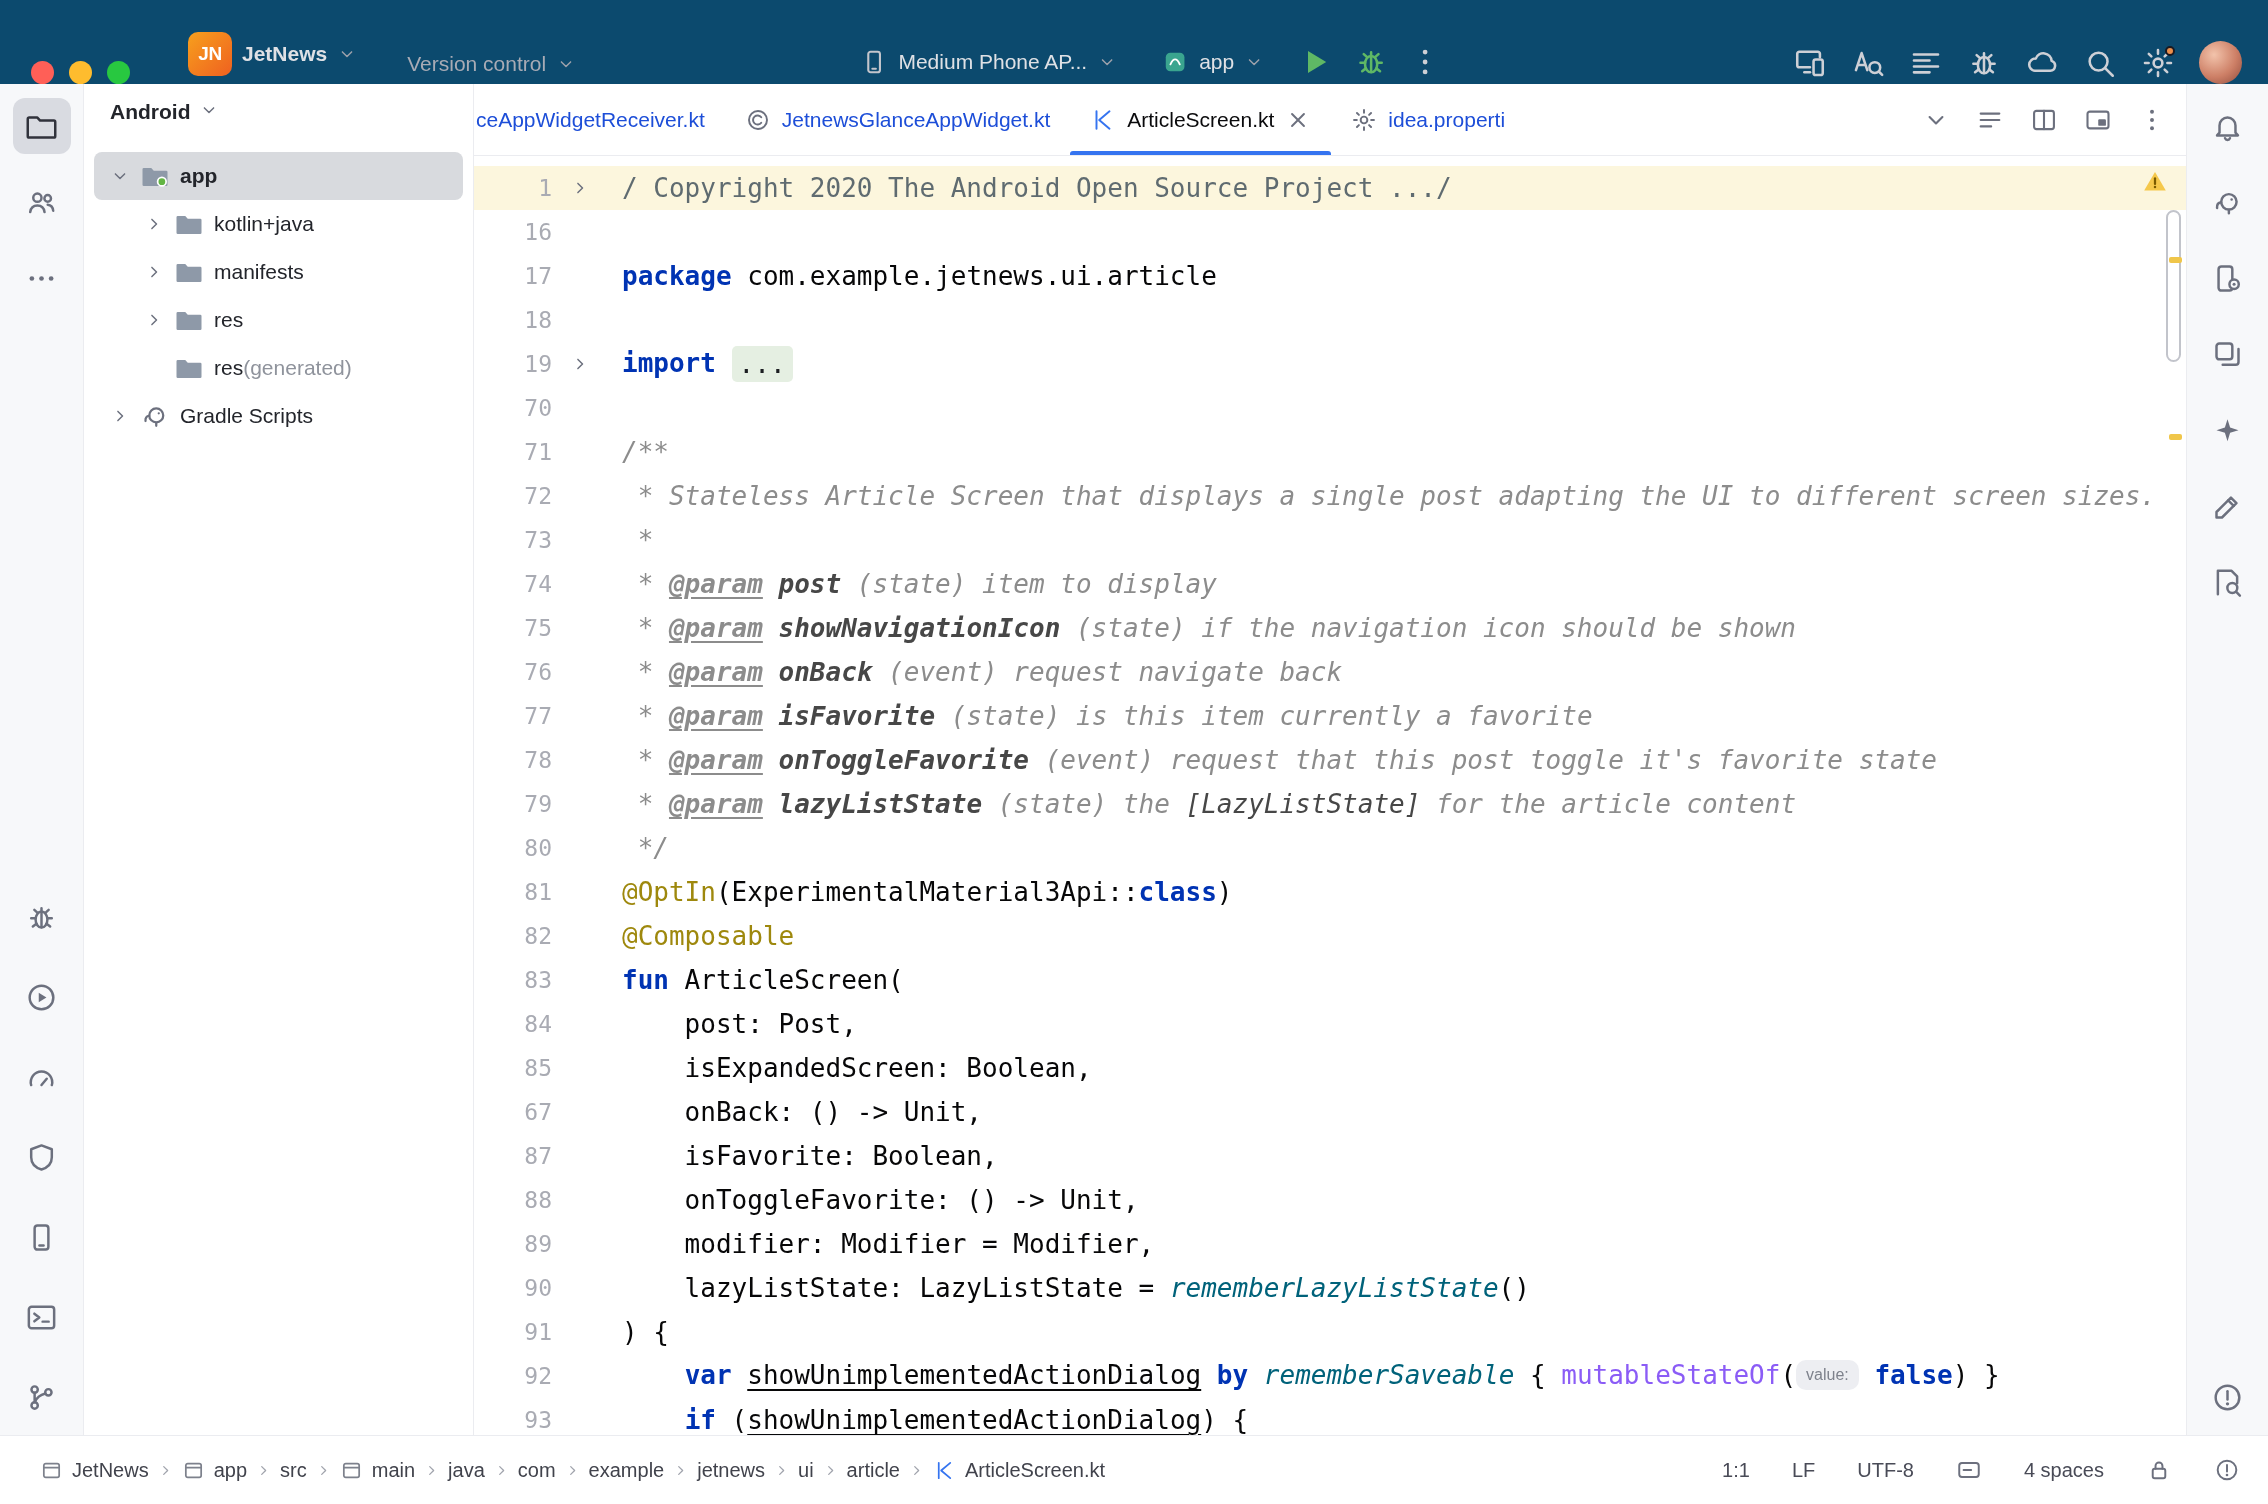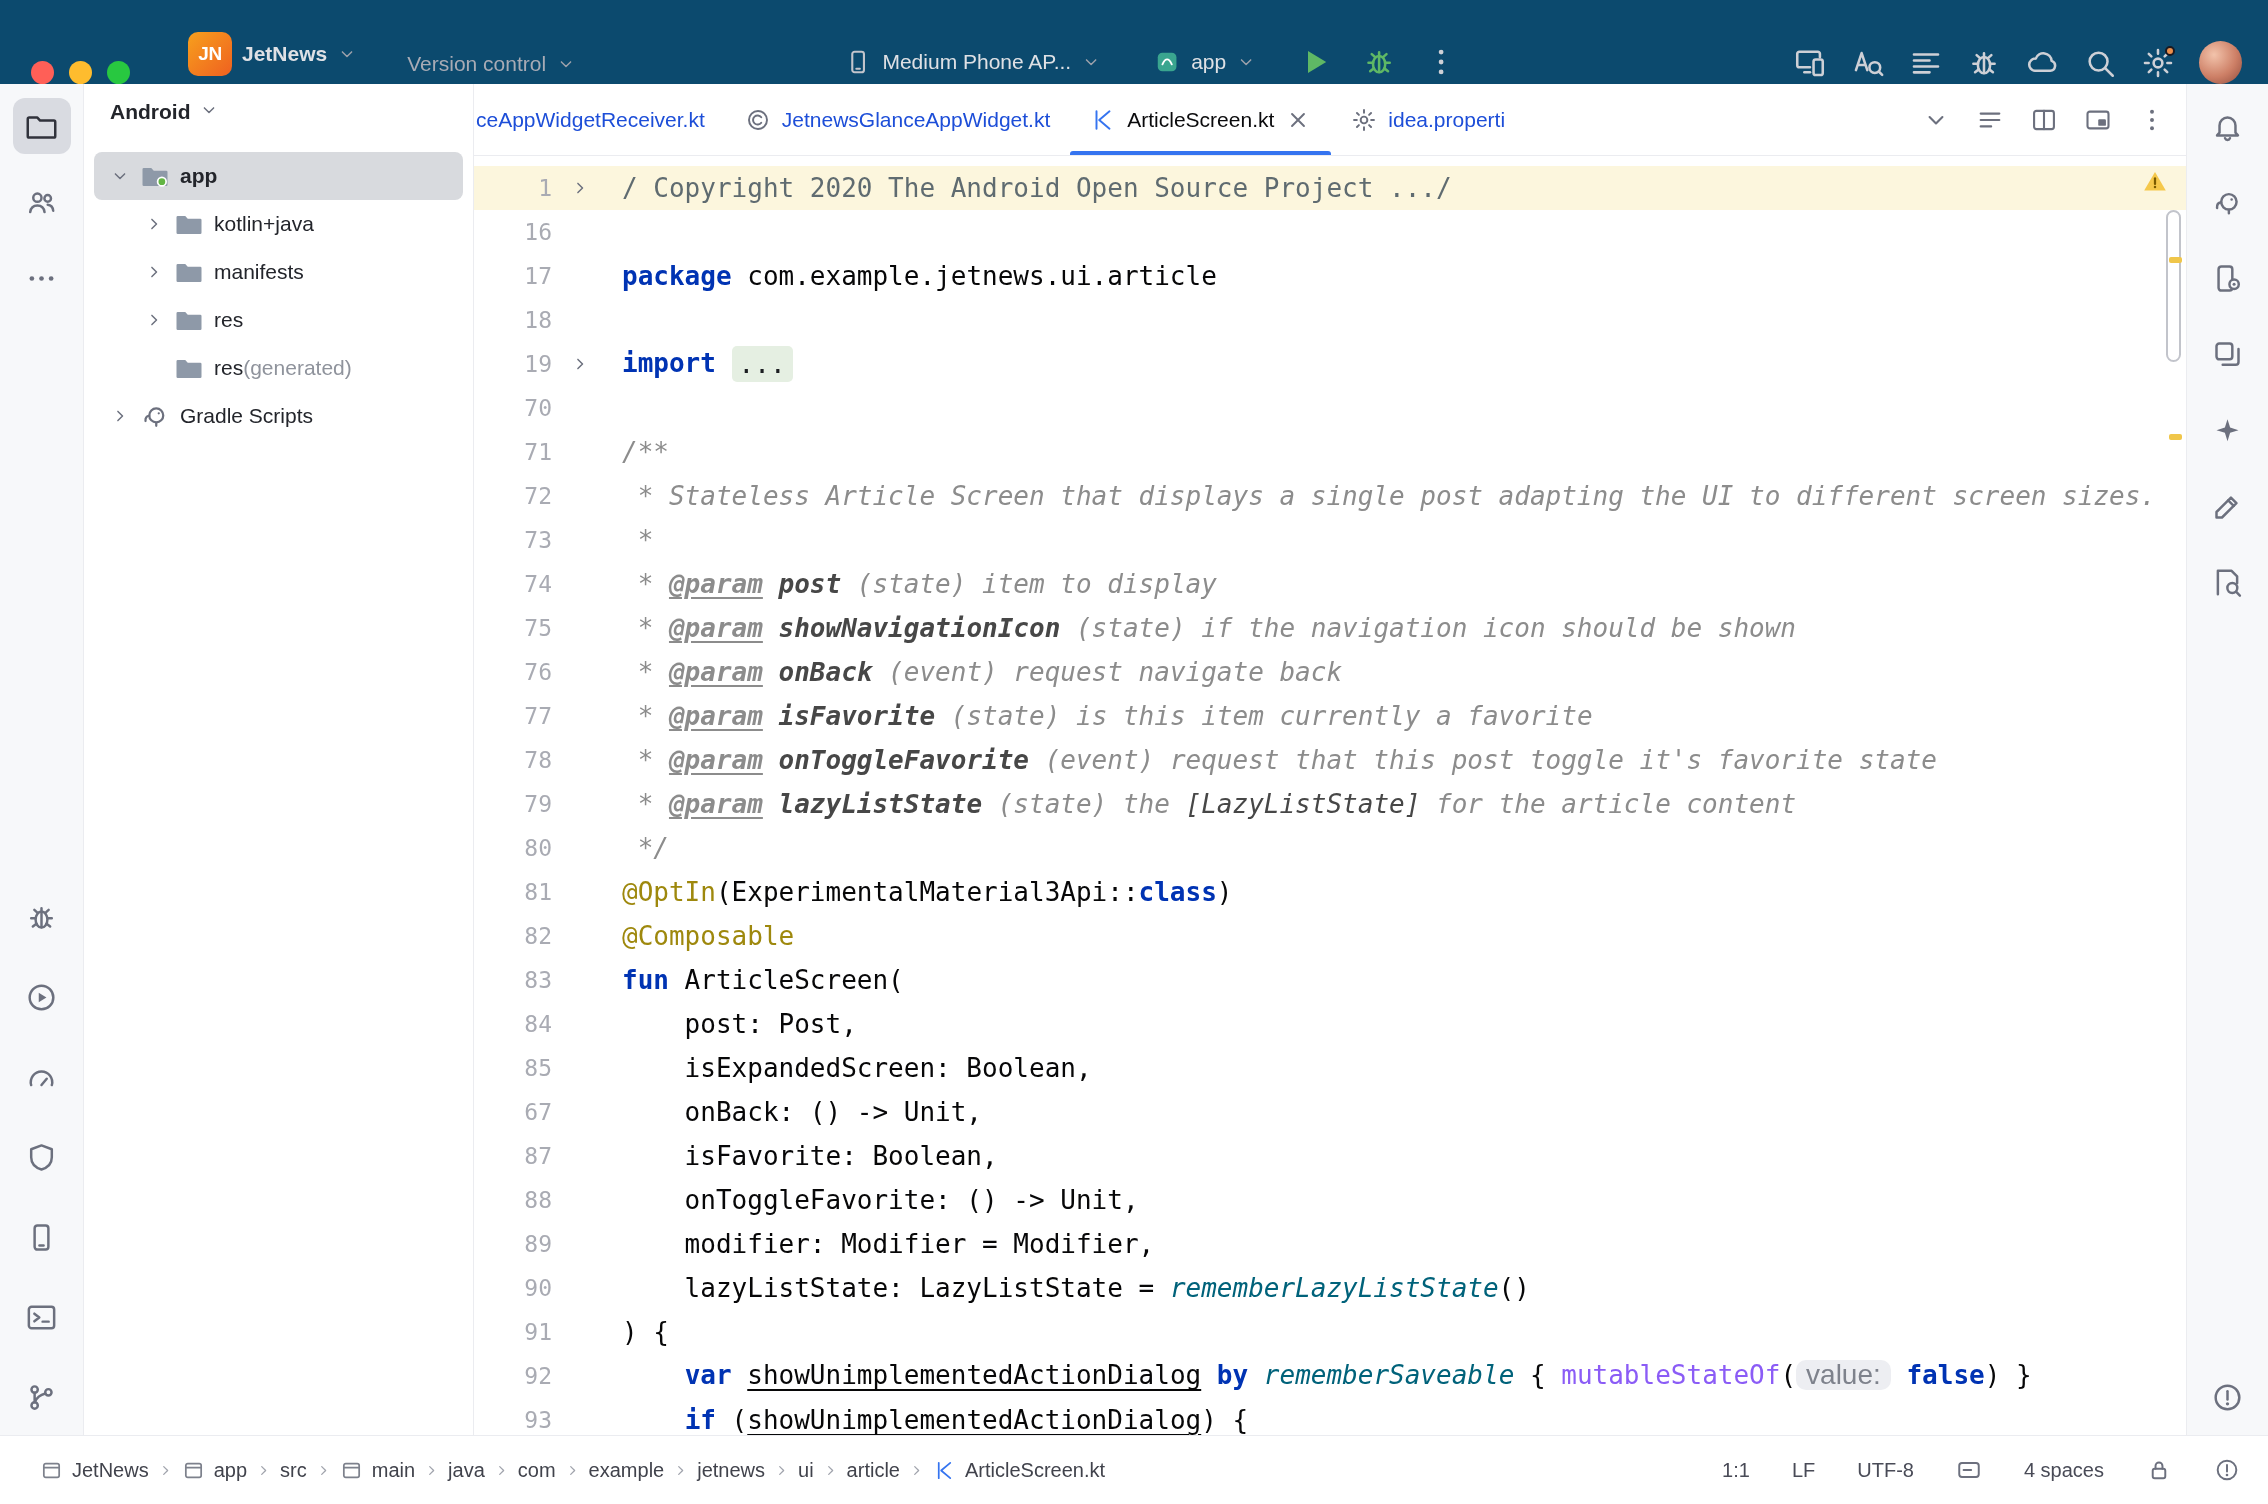--- a/index.html
+++ b/index.html
@@ -14,21 +14,21 @@
   .tl.red{background:#ff5f57}.tl.yellow{background:#febc2e}.tl.green{background:#28c840}
   .jn-logo{width:44px;height:44px;border-radius:10px;background:linear-gradient(135deg,#f7a01d,#ef6020);display:grid;place-items:center;font-weight:bold;font-size:19px;color:#fff;letter-spacing:-.5px}
   .tb-group{display:flex;align-items:center;gap:10px;padding:8px 12px;border-radius:8px}
   .tb-group.proj{margin-left:46px}
   .tb-group.vcs{margin-left:26px}
   .tb-label{font-size:21px;white-space:nowrap}
   .strong{font-weight:700}
   .dim{color:#a8abb5}
   .chev{width:20px;height:20px;display:inline-block;color:#9ca0aa;flex:0 0 20px}
   .chev.dark{color:#6c707e}
-  .tb-center{position:absolute;left:50.5%;transform:translateX(-50%);display:flex;align-items:center;gap:28px}
+  .tb-center{position:absolute;left:50.5%;transform:translateX(-50%);display:flex;align-items:center;gap:20px}
   .tb-icon{width:34px;height:34px;display:inline-block;color:#ced0d6;position:relative}
   .tb-icon.sm{width:28px;height:28px;color:#c3c5cc}
   .tb-icon.big{width:38px;height:38px}
   .run-green{color:#5fb865}
   .appcfg-icon{width:28px;height:28px;display:inline-block}
   .tb-right{margin-left:auto;display:flex;align-items:center;gap:24px;padding-right:26px}
   .badge-dot{position:absolute;top:0;right:0;width:10px;height:10px;border-radius:50%;background:#ec8f4c;border:2px solid #191a23}
   .avatar{width:43px;height:43px;border-radius:50%;background:radial-gradient(circle at 35% 32%,#f2c3ab,#cd7f66 55%,#8e4a3c);flex:0 0 43px}
 
   
@@ -86,21 +86,21 @@
   .tok-kw{color:#0033b3;font-weight:bold}
   .tok-cmt{color:#8c8c8c;font-style:italic}
   .tok-cmtfold{color:#5f6b70}
   .tok-doctag{color:#8c8c8c;font-weight:bold;font-style:italic;text-decoration:underline;text-underline-offset:4px}
   .tok-docparam{color:#474747;font-weight:bold;font-style:italic}
   .tok-doclink{color:#474747;font-weight:normal;font-style:italic}
   .tok-ann{color:#9e880d}
   .tok-fn{color:#00627a;font-style:italic}
   .tok-fni{color:#8b5cf6;}
   .tok-varu{text-decoration:underline;text-underline-offset:5px}
-  .hint-chip{display:inline-block;background:#edeef2;color:#7e828c;border-radius:10px;padding:0 10px;font-size:28px;font-family:"Liberation Sans",sans-serif;line-height:30px;vertical-align:middle;position:relative;top:-2px}
+  .hint-chip{display:inline-block;background:#edeef2;color:#7e828c;border-radius:10px;padding:0 10px;font-size:16px;font-family:"Liberation Sans",sans-serif;line-height:30px;vertical-align:middle;position:relative;top:-2px}
   .fold-chip{display:inline-block;background:#e5efe2;border-radius:5px;padding:0 7px;color:#1c1e22;line-height:36px;vertical-align:middle}
   .insp-widget{position:absolute;top:12px;right:16px;width:30px;height:27px}
   .editor-scrollbar-thumb{position:absolute;right:5px;top:54px;width:15px;height:152px;border:2px solid #c2c4cb;border-radius:8px;background:#fff}
   .stripe-mark{position:absolute;right:4px;width:13px;height:6px;border-radius:2px;background:#f0c64a}
   .stripe-mark.m1{top:101px}
   .stripe-mark.m2{top:278px}
 
   
   .statusbar{flex:0 0 69px;height:69px;border-top:1px solid #ebecf0;display:flex;align-items:center;padding:0 28px 0 40px;font-size:20px;color:#41434c;background:#fff;white-space:nowrap}
   .crumbs{display:flex;align-items:center;min-width:0;overflow:hidden}

